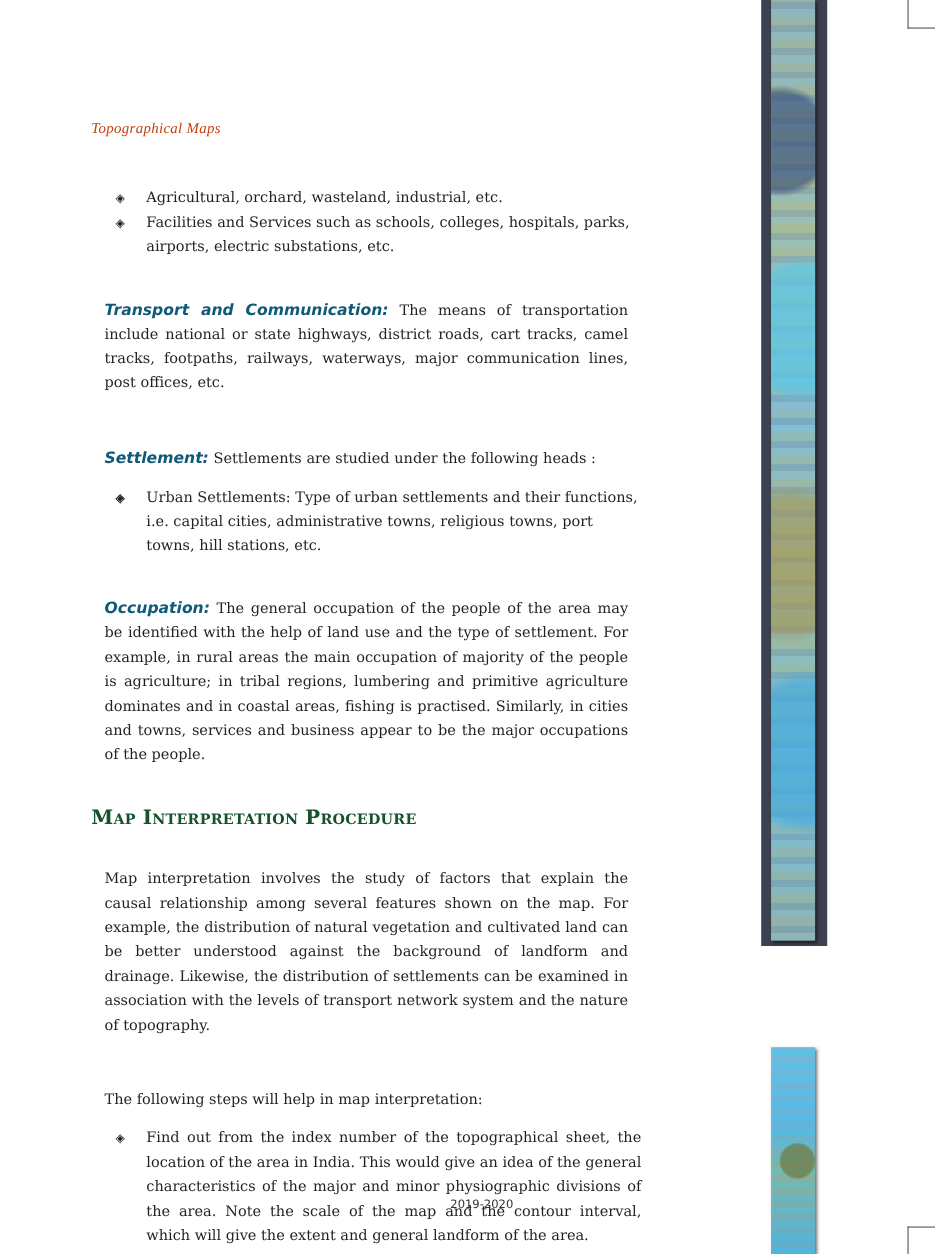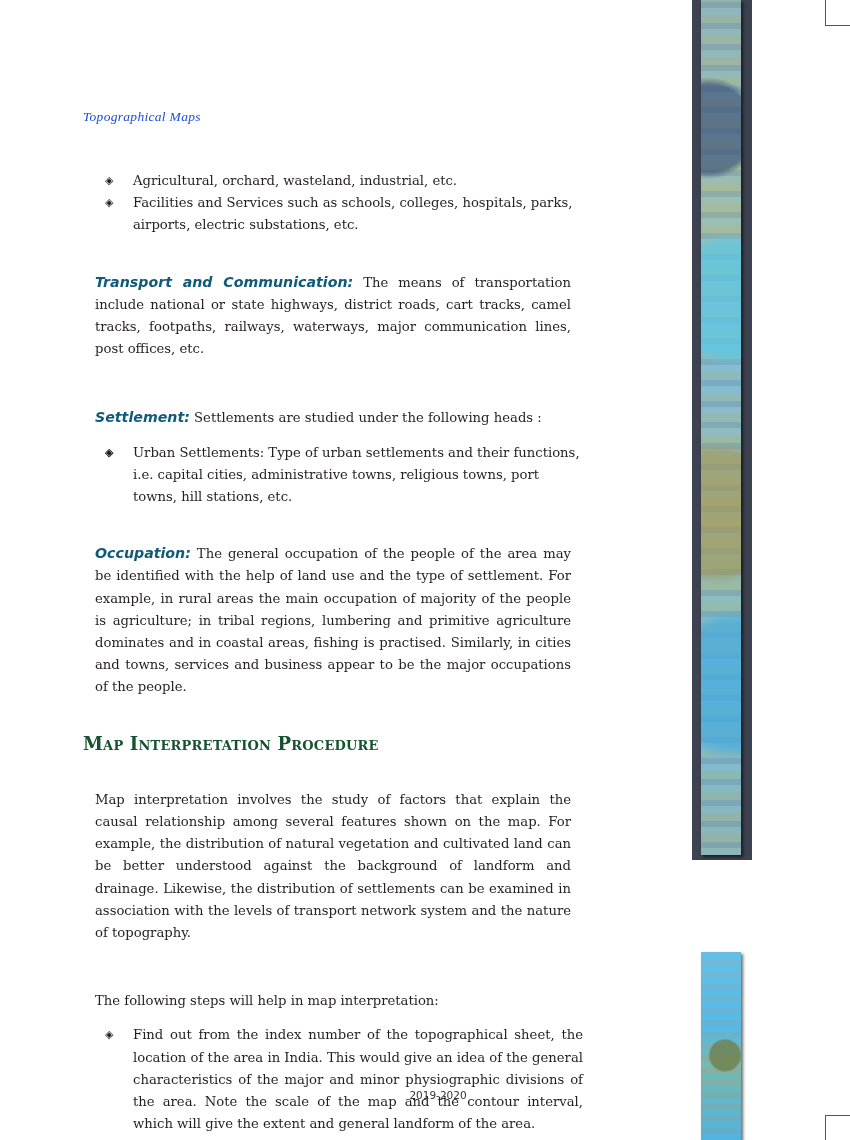--- a/index.html
+++ b/index.html
@@ -5,21 +5,21 @@
     html, body { margin: 0; padding: 0; }
     body {
       width: 850px; height: 1140px; position: relative; overflow: hidden;
       background: #ffffff;
       font-family: "DejaVu Serif", "Liberation Serif", serif;
       color: #231f20;
     }
     .running-head {
       position: absolute; left: 83px; top: 109px;
       font-family: "Liberation Serif", serif; font-style: italic;
-      font-size: 13.5px; color: #1d4ed8; letter-spacing: 0.3px;
+      font-size: 13.5px; color: #c2410c; letter-spacing: 0.3px;
     }
     .content {
       position: absolute; left: 83px; top: 170px; width: 500px;
       font-size: 13.2px; line-height: 22.2px;
     }
     .para { margin: 12px; text-align: justify; }
     .lead {
       font-family: "DejaVu Sans", sans-serif; font-weight: bold; font-style: italic;
       color: #0f5a78; font-size: 14.2px;
     }

